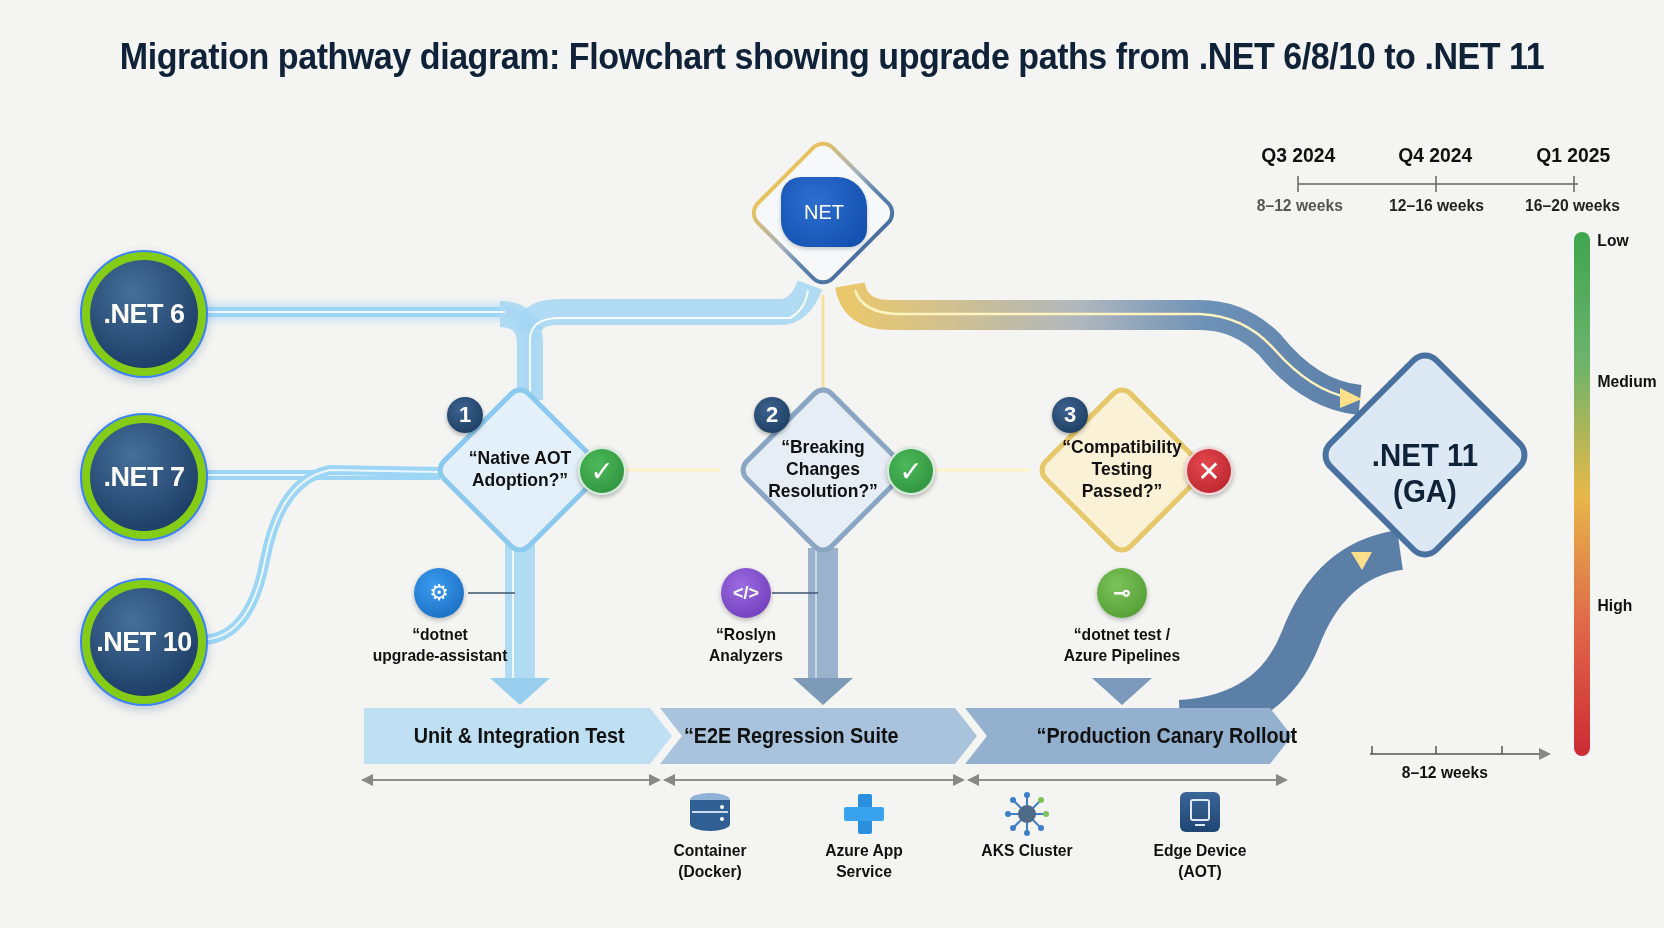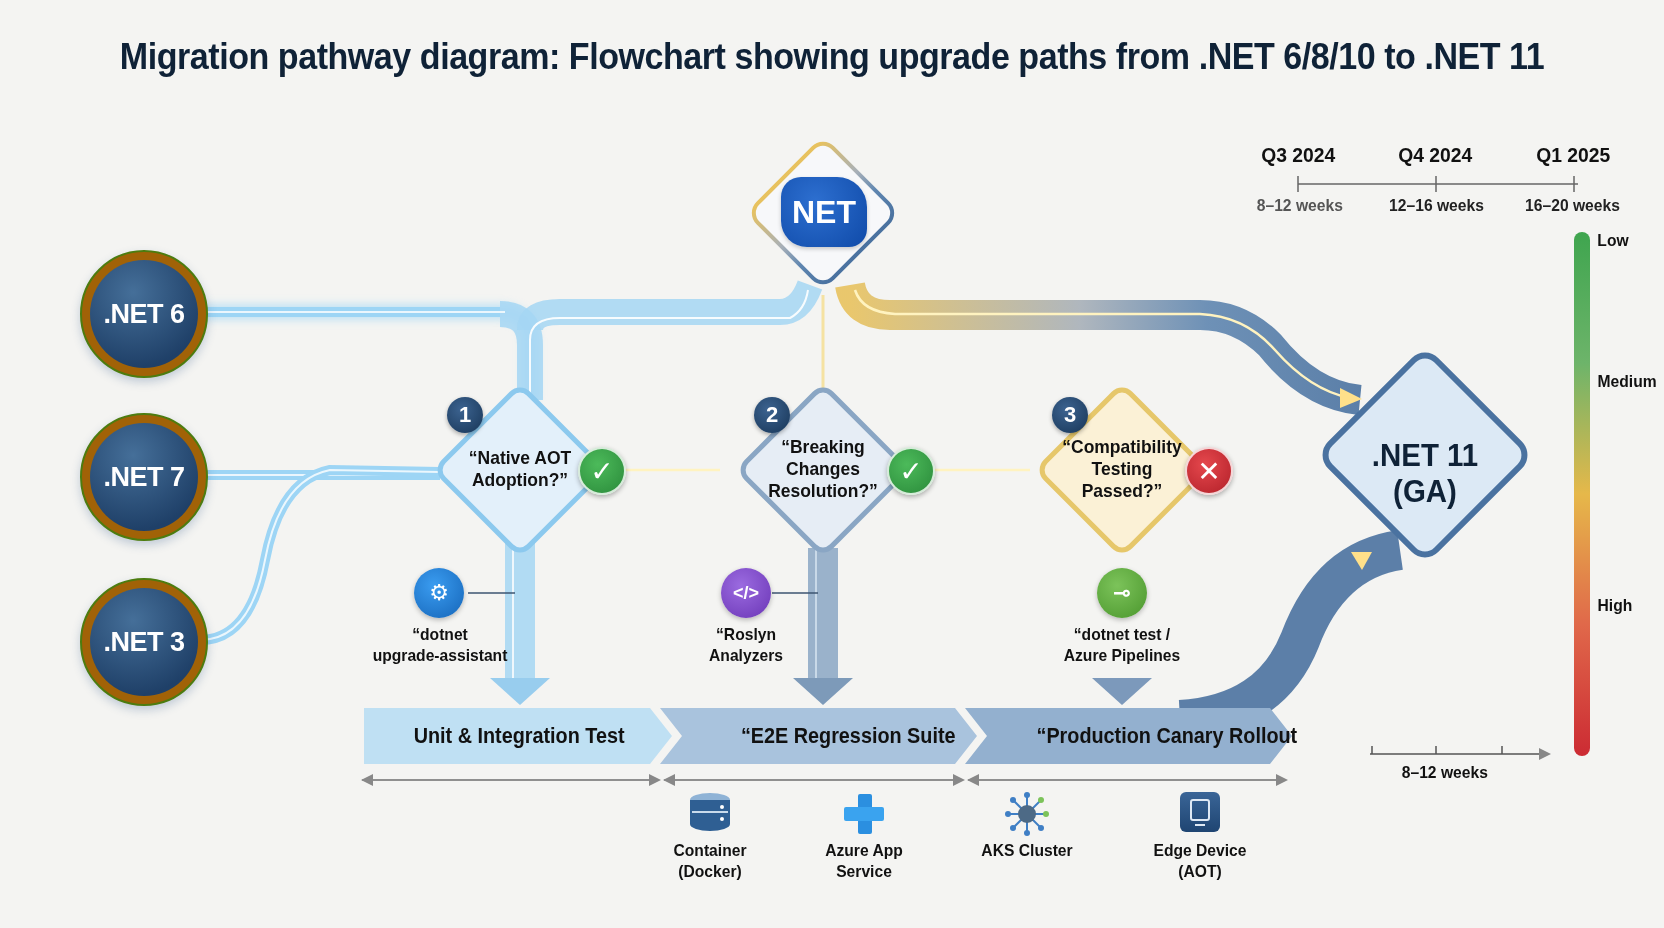--- a/index.html
+++ b/index.html
@@ -13,21 +13,21 @@
   .title {
     position: absolute; left: 0; top: 36px; width: 1664px;
     text-align: center; font-size: 37px; font-weight: bold;
     color: #0f2237; letter-spacing: -0.5px;
     transform: scaleX(0.92);
   }
   svg.canvas { position: absolute; left: 0; top: 0; }
   .abs { position: absolute; }
   .src-node {
     position: absolute; width: 124px; height: 124px; border-radius: 50%;
-    border: 2px solid #4d7c0f; background: #a16207;
+    border: 2px solid #3b82f6; background: #84cc16;
     box-shadow: 0 4px 10px rgba(40,80,130,0.25);
   }
   .src-node .inner {
     position: absolute; left: 8px; top: 8px; width: 108px; height: 108px; border-radius: 50%;
     background: radial-gradient(circle at 40% 30%, #456f99, #1f4068 75%);
     display: flex; align-items: center; justify-content: center;
     color: #fff; font-weight: bold; font-size: 27px; letter-spacing: -0.5px;
   }
   .diamond-text {
     position: absolute; text-align: center; font-weight: bold; font-size: 19px; line-height: 22px;
@@ -188,36 +188,36 @@
 
   <rect x="1574" y="232" width="16" height="524" rx="8" fill="url(#riskGrad)"></rect>
 
   <line x1="1370" y1="754" x2="1548" y2="754" stroke="#555" stroke-width="1.5" marker-end="url(#arrowGray)"></line>
   <line x1="1372" y1="746" x2="1372" y2="754" stroke="#555" stroke-width="1.5"></line>
   <line x1="1436" y1="746" x2="1436" y2="754" stroke="#555" stroke-width="1.5"></line>
   <line x1="1502" y1="746" x2="1502" y2="754" stroke="#555" stroke-width="1.5"></line>
 </svg>
 
 <div class="abs" style="left:781px; top:177px; width:86px; height:70px; border-radius:20px 30px 18px 26px; background:radial-gradient(circle at 40% 35%, #2d6fd0, #0f4aa8); display:flex; align-items:center; justify-content:center; box-shadow:0 2px 4px rgba(0,0,0,0.2);">
-  <span style="color:#fff; font-weight:bold; font-size:32px;">NET</span>
+  <span style="color:#fff; font-weight:normal; font-size:20px;">NET</span>
 </div>
 
 <div class="src-node" style="left:80px; top:250px;">
   <div class="inner">
       <span>.NET 6</span>
     </div>
 </div>
 <div class="src-node" style="left:80px; top:413px;">
   <div class="inner">
       <span>.NET 7</span>
     </div>
 </div>
 <div class="src-node" style="left:80px; top:578px;">
   <div class="inner">
-      <span>.NET 3</span>
+      <span>.NET 10</span>
     </div>
 </div>
 
 <div class="badge-num" style="left:447px; top:397px;">1</div>
 <div class="diamond-text" style="left:440px; top:447px; width:160px;">
   <div>“Native AOT</div>
   <div>Adoption?”</div>
 </div>
 <div class="status ok" style="left:578px; top:447px;">✓</div>
 
@@ -256,21 +256,21 @@
 
 <div class="tool-icon" style="left:1097px; top:568px; background:radial-gradient(circle at 40% 35%, #7cc35a, #4a962c);">⊸</div>
 <div class="tool-label" style="left:1042px; top:624px; width:160px;">
   <div>“dotnet test /</div>
   <div>Azure Pipelines</div>
 </div>
 
 <div class="stage" style="left:364px; width:310px;align-items:center;">
     <span>Unit &amp; Integration Test</span>
   </div>
-<div class="stage" style="left:698px; width:300px;">
+<div class="stage" style="left:641px; width:300px;">
     <span>“E2E Regression Suite</span>
   </div>
 <div class="stage" style="left:1014px; width:306px;">
     <span>“Production Canary Rollout</span>
   </div>
 
 <div class="abs" style="left:688px; top:792px; width:44px; height:40px;">
   <svg width="44" height="40">
       <ellipse cx="22" cy="8" rx="20" ry="7" fill="#8fb3d6"></ellipse>
       <rect x="2" y="8" width="40" height="24" fill="#2f5f93"></rect>

